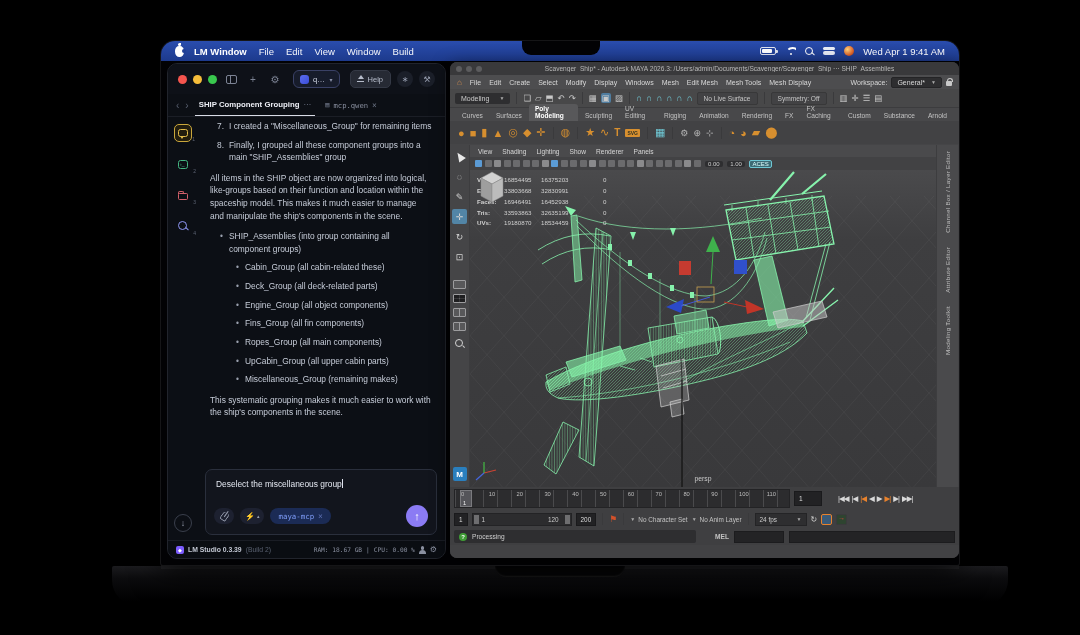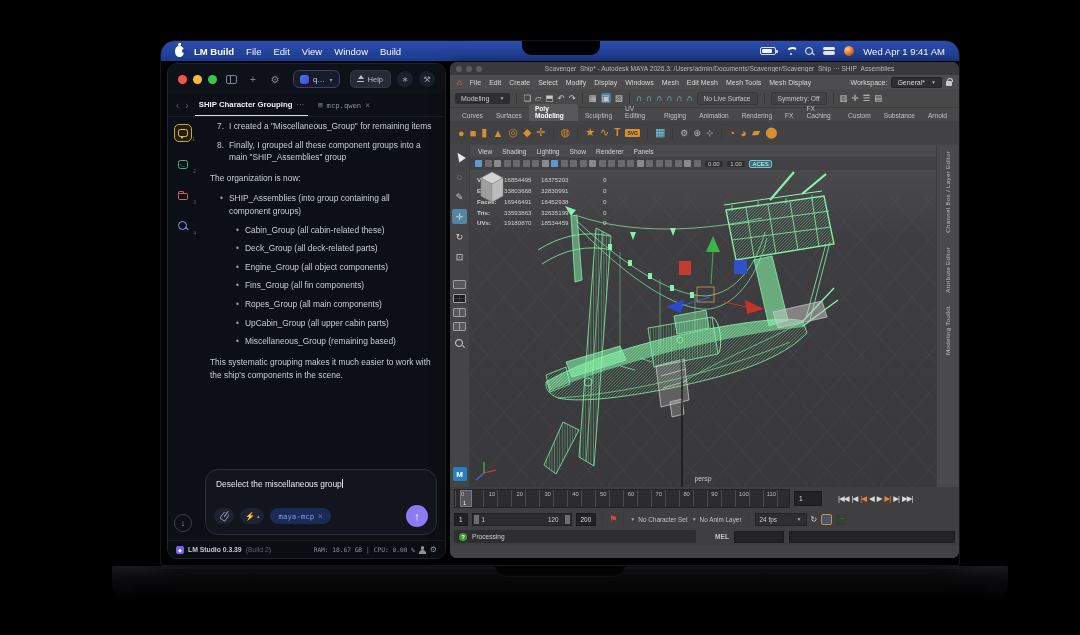--- a/index.html
+++ b/index.html
@@ -87,21 +87,21 @@
 
   .chat { position:absolute; left:34px; top:56px; right:5px; bottom:126px; padding:0 8px; font-size:8.4px; line-height:1.5; color:#c6ccd8; overflow:hidden;}
   .num-item { display:flex; margin-bottom:6px; }
   .num-item .n { width:14px; flex:none; text-align:right; margin-right:5px; }
   .para { margin:8px 0; }
   .b1 { display:flex; margin:7px 0 6px 10px; }
   .b2 { display:flex; margin:0 0 6px 26px; }
   .bdot { width:9px; flex:none; color:#9aa0ae; }
 
   .input-card { position:absolute; left:37px; right:8px; bottom:23px; height:66px; background:#12151d;
-                border:1px solid #2a2f3c; border-radius:13px; padding:9px 10px 7px; }
+                border:1px solid #2a2f3c; border-radius:7px; padding:9px 10px 7px; }
   .input-text { font-size:8.4px; color:#e3e7f0; }
   .caret { display:inline-block; width:1px; height:9px; background:#dfe3ee; vertical-align:-1px; }
   .input-row { position:absolute; left:8px; right:8px; bottom:7px; display:flex; align-items:center; gap:6px; }
   .in-btn { height:16px; min-width:20px; background:#1d2130; border-radius:8px; color:#9aa1b2; font-size:8px; display:flex; align-items:center; justify-content:center; padding:0 5px; gap:2px;}
   .clip-ic { width:7px; height:9px; border:1.2px solid #9aa1b2; border-radius:3.5px 3.5px 2px 2px; border-top:none; position:relative; transform:rotate(35deg);}
   .clip-ic::before{content:"";position:absolute;left:1.5px;top:-2px;width:1.2px;height:7px;background:#9aa1b2;}
   .mcp-pill { height:16px; background:#1b2b55; border-radius:8px; display:flex; align-items:center; gap:4px; padding:0 8px; font-size:7.4px; color:#7e9cf7; font-family:"DejaVu Sans Mono",monospace;}
   .mcp-x { color:#5b6db0; font-size:8px;}
   .send-btn { margin-left:auto; width:22px; height:22px; border-radius:50%; background:#8b7bf4; color:#fff; font-size:11px; display:flex; align-items:center; justify-content:center;}
 
@@ -220,21 +220,21 @@
 
 <div class="stage">
   <div class="deck"></div>
   <div class="hinge"></div>
   <div class="scoop"></div>
 
   <div class="screen">
 
     <div class="menubar">
       <span class="apple"></span>
-      <span class="mb-app">LM Build</span>
+      <span class="mb-app">LM Window</span>
       <span class="mb-item">File</span>
       <span class="mb-item">Edit</span>
       <span class="mb-item">View</span>
       <span class="mb-item">Window</span>
       <span class="mb-item">Build</span>
       <span class="mb-right">
         <span class="batt"></span>
         <span class="wifi"></span>
         <span class="mag"></span>
         <span class="cc">
@@ -266,21 +266,21 @@
           <span>Help</span>
         </span>
         <span class="circ-btn">∗</span>
         <span class="circ-btn">⚒</span>
       </div>
 
       <div class="lm-tabs">
         <span class="tab-nav">‹</span>
         <span class="tab-nav">›</span>
         <span class="lm-tab active">
-          <span>SHIP Character Grouping</span>
+          <span>SHIP Component Grouping</span>
           <span class="dots">⋯</span>
         </span>
         <span class="lm-tab idle">
           <span class="file-ic">▤</span>
           <span>mcp.qwen</span>
           <span class="tab-x">×</span>
         </span>
       </div>
 
       <div class="lm-side">
@@ -305,21 +305,21 @@
 
       <div class="chat">
         <div class="num-item">
           <span class="n">7.</span>
             <span>I created a "Miscellaneous_Group" for remaining items</span>
         </div>
         <div class="num-item">
           <span class="n">8.</span>
             <span>Finally, I grouped all these component groups into a main "SHIP_Assemblies" group</span>
         </div>
-        <div class="para">The organization is now:</div>
+        <div class="para">All items in the SHIP object are now organized into logical, like-groups based on their function and location within the spaceship model. This makes it much easier to manage and manipulate the ship's components in the scene.</div>
         <div class="b1">
             <span class="bdot">•</span>
             <span>SHIP_Assemblies (into group containing all component groups)</span>
           </div>
         <div class="b2">
             <span class="bdot">•</span>
             <span>Cabin_Group (all cabin-related these)</span>
           </div>
         <div class="b2">
             <span class="bdot">•</span>
@@ -336,21 +336,21 @@
         <div class="b2">
             <span class="bdot">•</span>
             <span>Ropes_Group (all main components)</span>
           </div>
         <div class="b2">
             <span class="bdot">•</span>
             <span>UpCabin_Group (all upper cabin parts)</span>
           </div>
         <div class="b2">
             <span class="bdot">•</span>
-            <span>Miscellaneous_Group (remaining based)</span>
+            <span>Miscellaneous_Group (remaining makes)</span>
           </div>
         <div class="para">This systematic grouping makes it much easier to work with the ship's components in the scene.</div>
 
       </div>
 
       <div class="input-card">
         <div class="input-text"><span>Deselect the miscellaneous group</span><span class="caret"></span></div>
         <div class="input-row">
           <span class="in-btn">
               <span class="clip-ic"></span>

